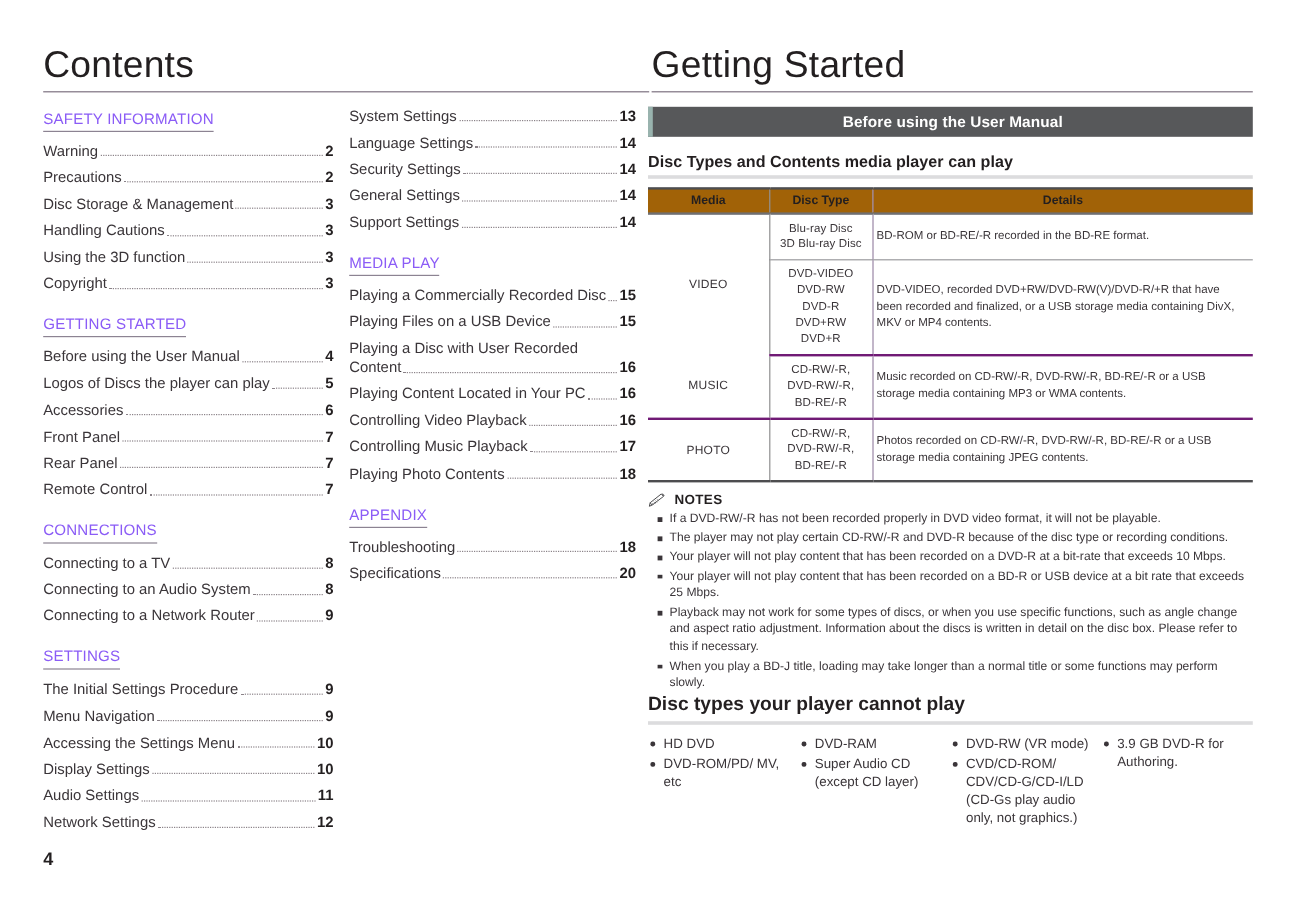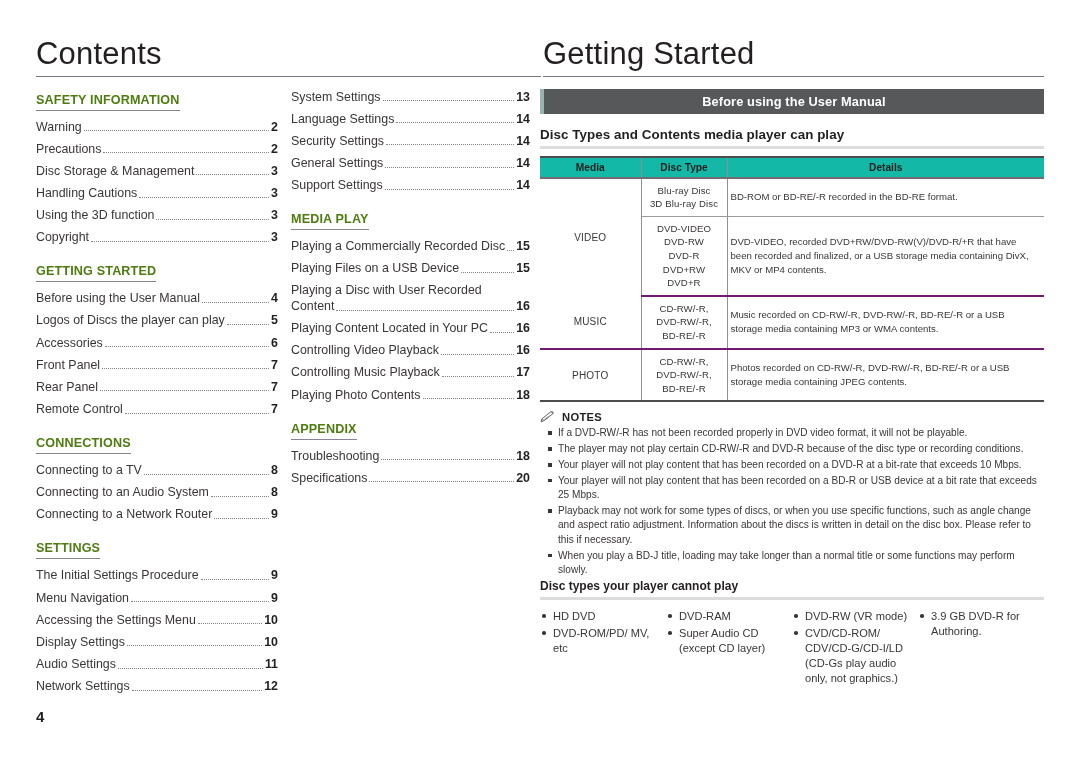--- a/index.html
+++ b/index.html
@@ -35,23 +35,23 @@
   .toc-cols {
     display:flex;
     gap:0px;
     margin-top:13px;
   }
   .toc-col { width:252px; padding-right:10px; }
   .toc-col.col2 { padding-left:3px; }
 
   .toc-head {
     font-size:12.6px;
-    font-weight:bold;
+    font-weight:normal;
     letter-spacing:0.15px;
-    color:#4d7c0f;
+    color:#8b5cf6;
     padding-bottom:3px;
     border-bottom:1.5px solid #8c8392;
     display:inline-block;
     margin-top:12px;
     margin-bottom:9px;
   }
   .toc-col > .toc-head:first-child { margin-top:0; }
 
   .toc-entry {
     display:flex;
@@ -114,21 +114,21 @@
     margin-top:7px;
     table-layout:fixed;
     font-size:9.6px;
     color:#3a3539;
   }
   table.disc-table col.c-media   { width:101px; }
   table.disc-table col.c-type    { width:86px; }
   table.disc-table col.c-details { width:auto; }
 
   table.disc-table thead th {
-    background:#14b8a6;
+    background:#a16207;
     font-size:10.2px;
     font-weight:bold;
     color:#231f20;
     text-align:center;
     padding:4px 2px;
     border-top:2px solid #4d4d4f;
     border-bottom:2px solid #6f6f72;
   }
   table.disc-table thead th.sep-r { border-right:1px solid #8e8e90; }
   table.disc-table thead th.sep-p { border-right:1px solid #9a86a6; }
@@ -185,21 +185,21 @@
     content:"";
     position:absolute;
     left:8px; top:5px;
     width:3.5px; height:3.5px;
     background:#3a3539;
   }
 
   
   .cannot-head {
     margin-top:0;
-    font-size:12px;
+    font-size:16px;
     font-weight:bold;
     color:#231f20;
     padding-bottom:4px;
     border-bottom:3px solid #dcdcde;
   }
   .cannot-cols {
     display:flex;
     margin-top:9px;
   }
   .cannot-col { width:25%; padding-right:8px; }

